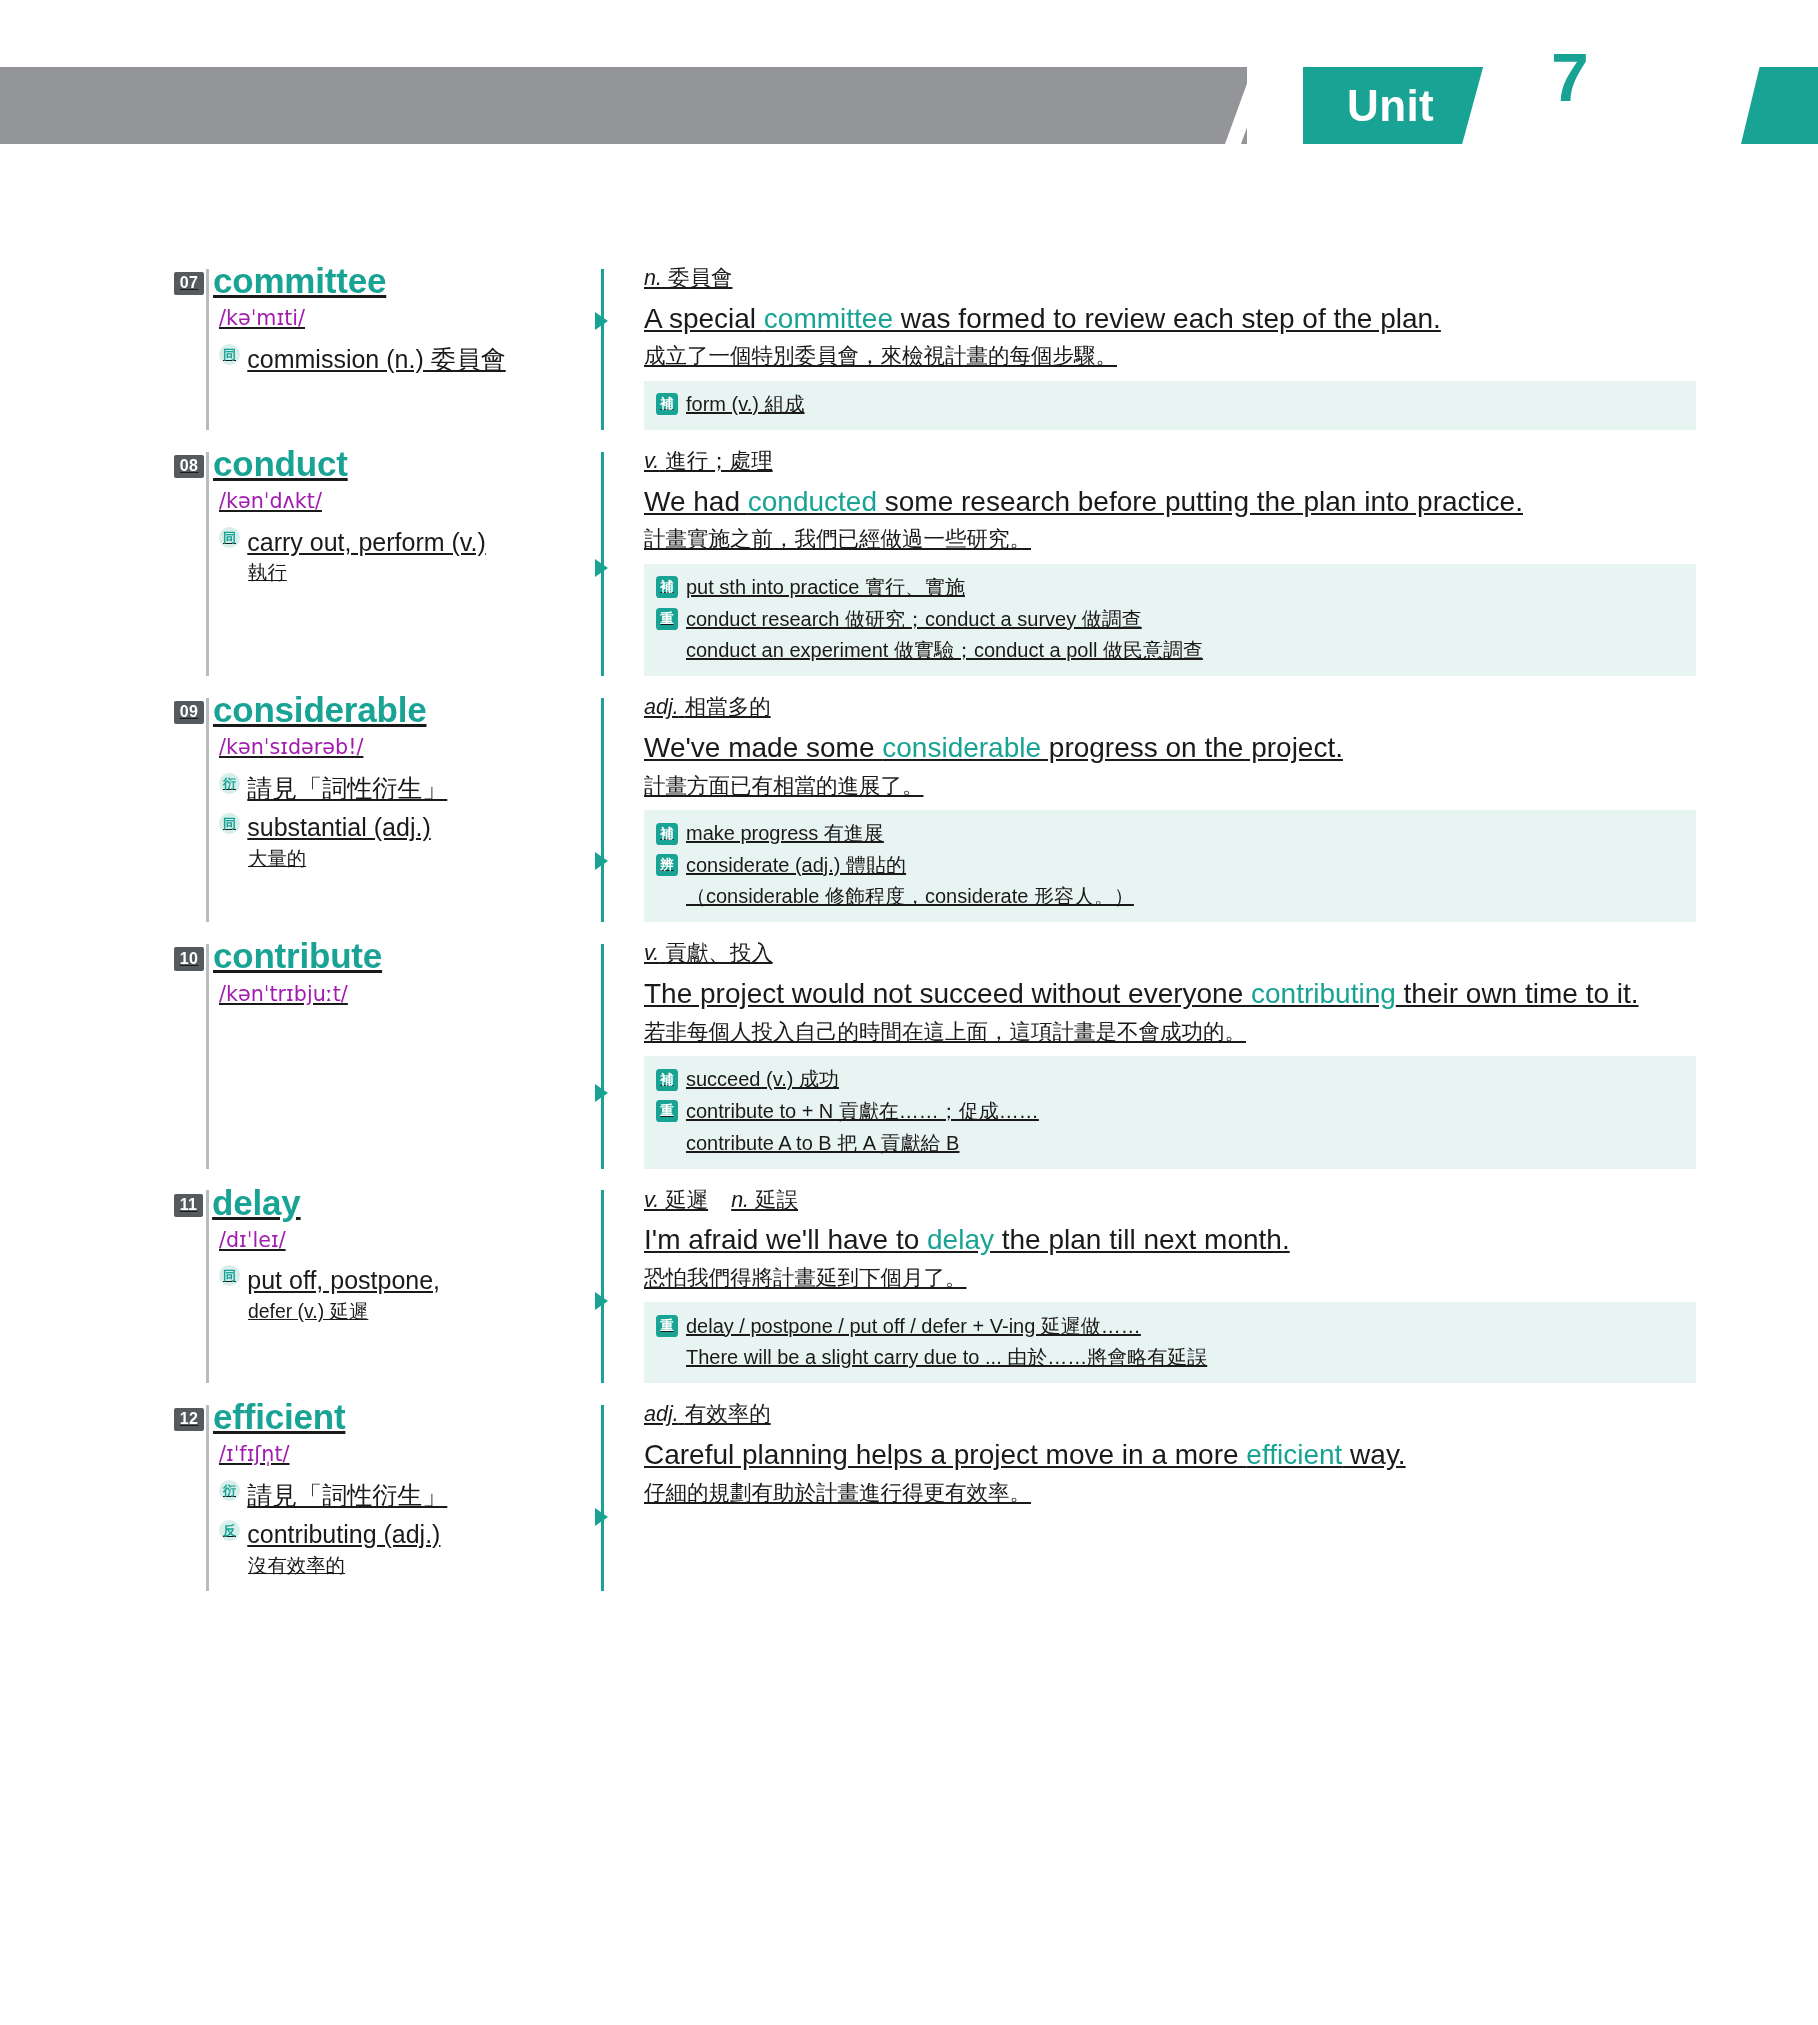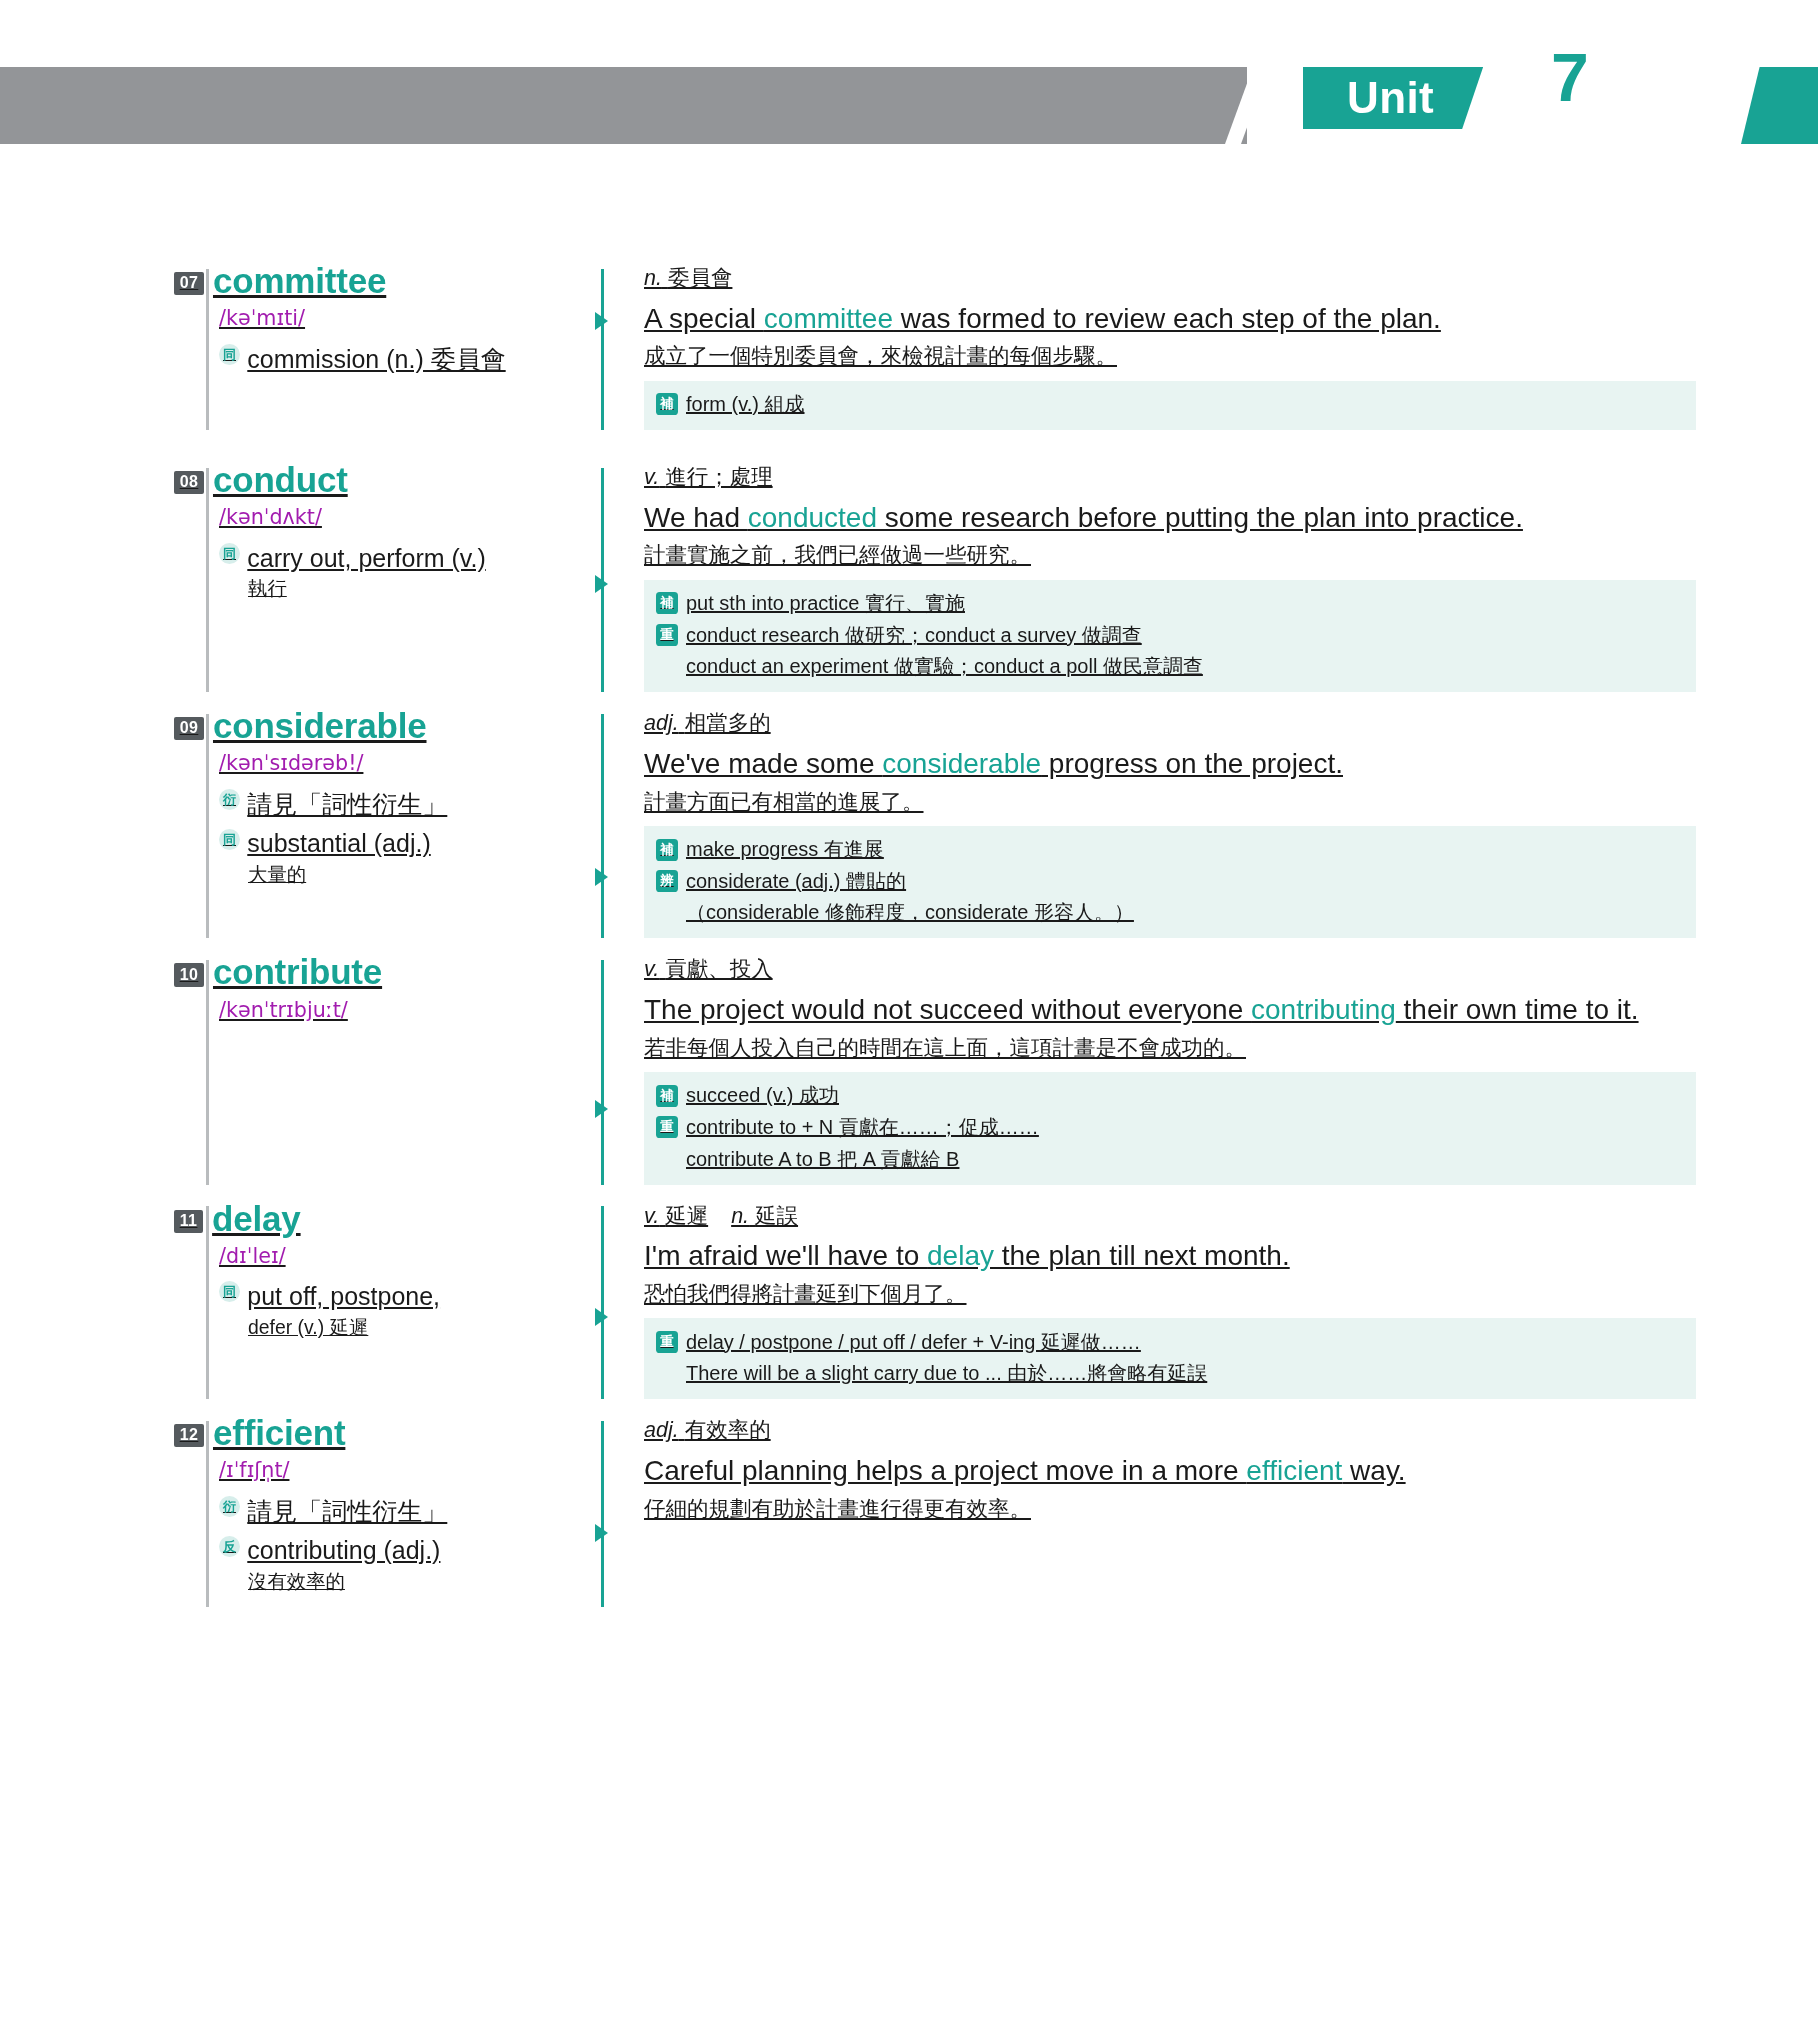--- a/index.html
+++ b/index.html
@@ -40,21 +40,21 @@
     top: 0;
     width: 16px; height: 77px;
     background: #ffffff;
     transform: skewX(-20deg);
   }
   .slash.s1 { left: 16px; }
   .slash.s2 { left: 48px; }
   .header-unit {
     position: absolute;
     left: 1303px; top: 67px;
-    height: 62px;
+    height: 77px;
     background: #18a394;
     padding: 0 49px 0 44px;
     display: flex;
     align-items: center;
     clip-path: polygon(0 0, 100% 0, calc(100% - 21px) 100%, 0 100%);
   }
   .header-unit span {
     color: #ffffff;
     font-size: 44px;
     font-weight: bold;
@@ -301,21 +301,21 @@
         <div class="sent-zh">成立了一個特別委員會，來檢視計畫的每個步驟。</div>
         <div class="tipbox">
           <div class="tip-row">
             <div class="tip-badge">補</div>
             <div class="tip-text">form (v.) 組成</div>
           </div>
         </div>
       </div>
     </div>
 
-    <div class="entry" style="padding-bottom:16px;margin-top:16px;">
+    <div class="entry" style="padding-bottom:16px;">
       <div class="left-col">
         <div class="left-rule"></div>
         <div class="hw-row">
           <div class="hw-num">08</div>
           <div class="headword">conduct</div>
         </div>
         <div class="phonetic">/kənˈdʌkt/</div>
         <div class="note-row">
           <div class="badge">同</div>
           <div class="note-text">carry out, perform (v.)</div>

